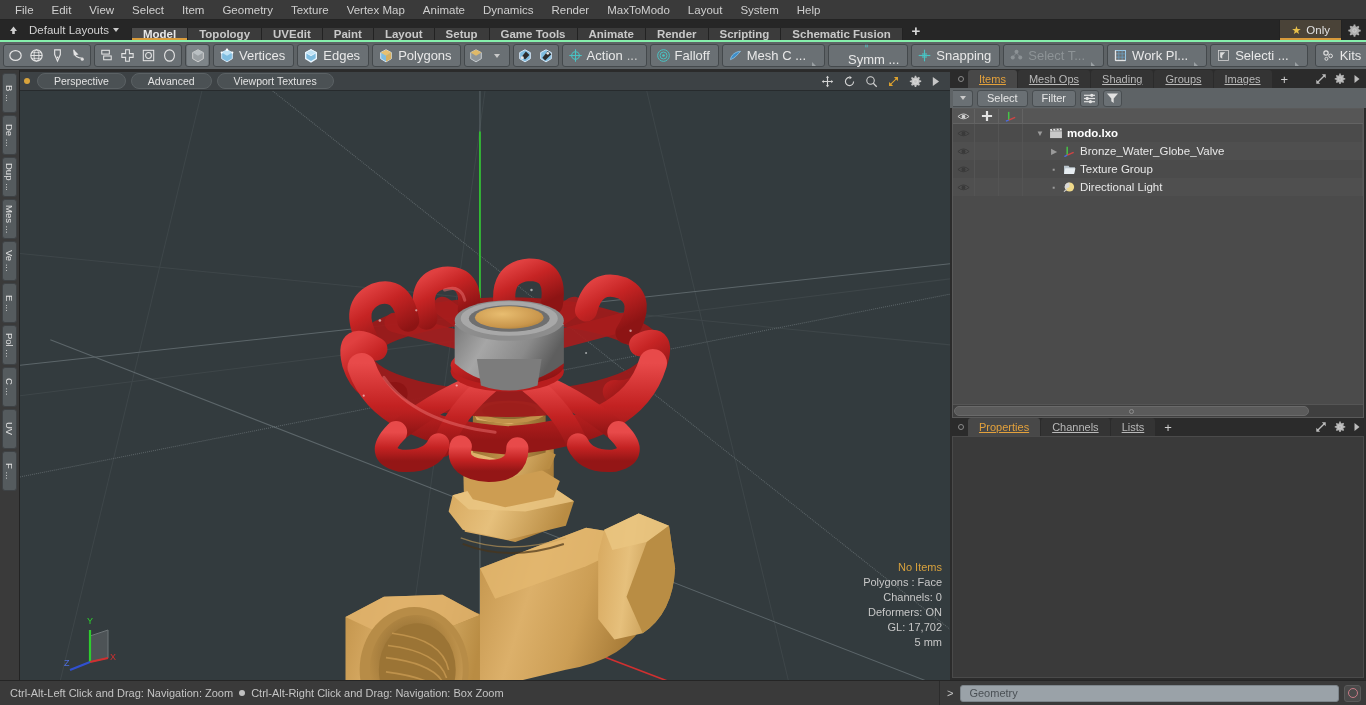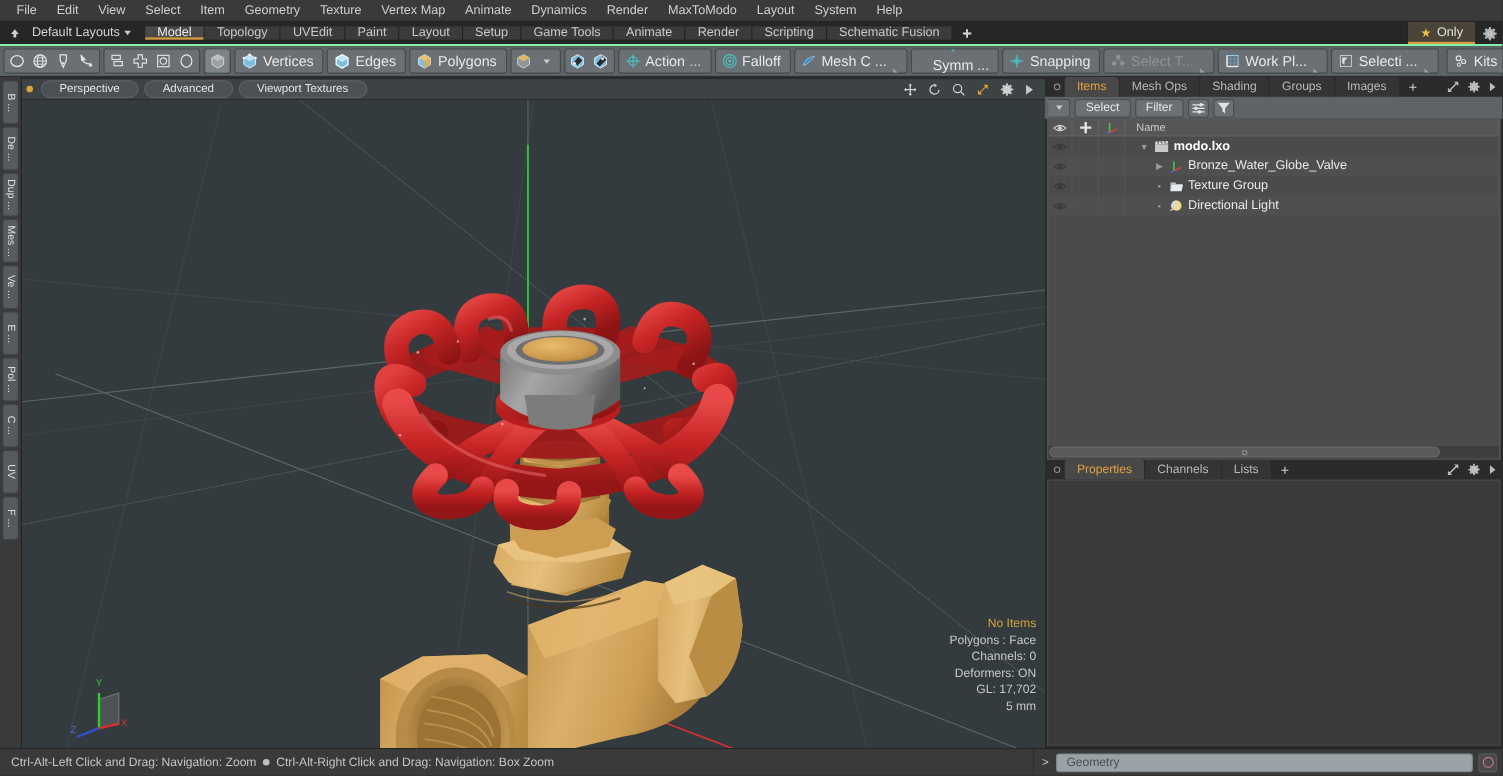--- a/index.html
+++ b/index.html
@@ -32,21 +32,21 @@
   .lb-left { display:flex; align-items:center; padding:0 4px; gap:5px; }
   .lb-arrowbtn {
     width:18px; height:18px; display:flex; align-items:center; justify-content:center;
     color:#cfcfcf; font-size:10px;
   }
   .lb-layouts {
     display:flex; align-items:center; gap:4px;
     font-size:11.5px; color:#d2d2d2; padding:0 8px 0 2px; white-space:nowrap;
   }
   .caret-d { width:0;height:0;border-left:3.5px solid transparent;border-right:3.5px solid transparent;border-top:4px solid #c9c9c9; }
-  .lb-tabs { display:flex; align-items:center; }
+  .lb-tabs { display:flex; align-items:flex-end;font-weight:bold; }
   .lb-tab {
     padding:0 11px; display:flex; align-items:center; justify-content:center;
     font-size:11.5px; color:#c9c9c9; background:#3b3b3b;
     border-right:1px solid #222; white-space:nowrap; position:relative;
   }
   .lb-tab:first-child { border-left:1px solid #222; }
   .lb-tab.active { background:#4a4a4a; color:#e8e8e8; }
   .lb-tab.active:after {
     content:""; position:absolute; left:0; right:0; bottom:0; height:2px; background:#d89b3c;
   }
@@ -137,21 +137,21 @@
   
   .rpanel { width:416px; flex:0 0 416px; display:flex; flex-direction:column; background:#2b2b2b; }
   .pnl-tabrow {
     height:18px; display:flex; align-items:stretch; background:#2b2b2b; flex:0 0 18px;
     padding-left:4px;
   }
   .pnl-dot { width:14px; display:flex; align-items:center; justify-content:center; }
   .pnl-dot i { width:6px;height:6px;border-radius:50%;border:1px solid #8a8a8a; display:block;}
   .pnl-tab {
     padding:0 11px; display:flex; align-items:center; font-size:11px; color:#b9b9b9;
-    background:#343434; margin-right:1px; border-radius:3px 3px 0 0; white-space:nowrap;
+    background:#343434; margin-right:1px; border-radius:3px 3px 0 0; white-space:nowrap;text-decoration:underline;
   }
   .pnl-tab.active { background:#484848; color:#e3a13c; }
   .pnl-plus { padding:0 8px; display:flex; align-items:center; color:#cfcfcf; font-size:13px; }
   .pnl-spacer { flex:1; }
   .pnl-icons { display:flex; align-items:center; gap:7px; padding:0 5px; }
 
   .pnl-toolrow {
     height:20px; display:flex; align-items:center; gap:4px; padding:1px 4px;
     background:#5e6366; flex:0 0 20px;
   }
@@ -881,21 +881,20 @@
               <path d="M5.3 1 L7.7 1 L7.7 5.3 L12 5.3 L12 7.7 L7.7 7.7 L7.7 12 L5.3 12 L5.3 7.7 L1 7.7 L1 5.3 L5.3 5.3 Z" fill="#e3e3e3"></path>
             </svg>
           </div>
           <div class="th c3">
             <svg width="12" height="12" viewBox="0 0 13 13">
               <line x1="4" y1="11" x2="4" y2="2" stroke="#46c446" stroke-width="1.6"></line>
               <line x1="4" y1="11" x2="11" y2="8" stroke="#d04444" stroke-width="1.6"></line>
               <line x1="4" y1="11" x2="1" y2="12" stroke="#4a6ae0" stroke-width="1.6"></line>
             </svg>
           </div>
-          <div class="th cname">Name</div>
         </div>
 
         <div class="tree-body">
 
           <div class="trow">
             <div class="tc c1">
               <svg width="13" height="9" viewBox="0 0 14 9">
                 <path d="M1 4.5 Q7 -1 13 4.5 Q7 9.5 1 4.5 Z" fill="none" stroke="#3a3a3a" stroke-width="1"></path>
                 <circle cx="7" cy="4.5" r="2.1" fill="#3a3a3a"></circle>
               </svg>

